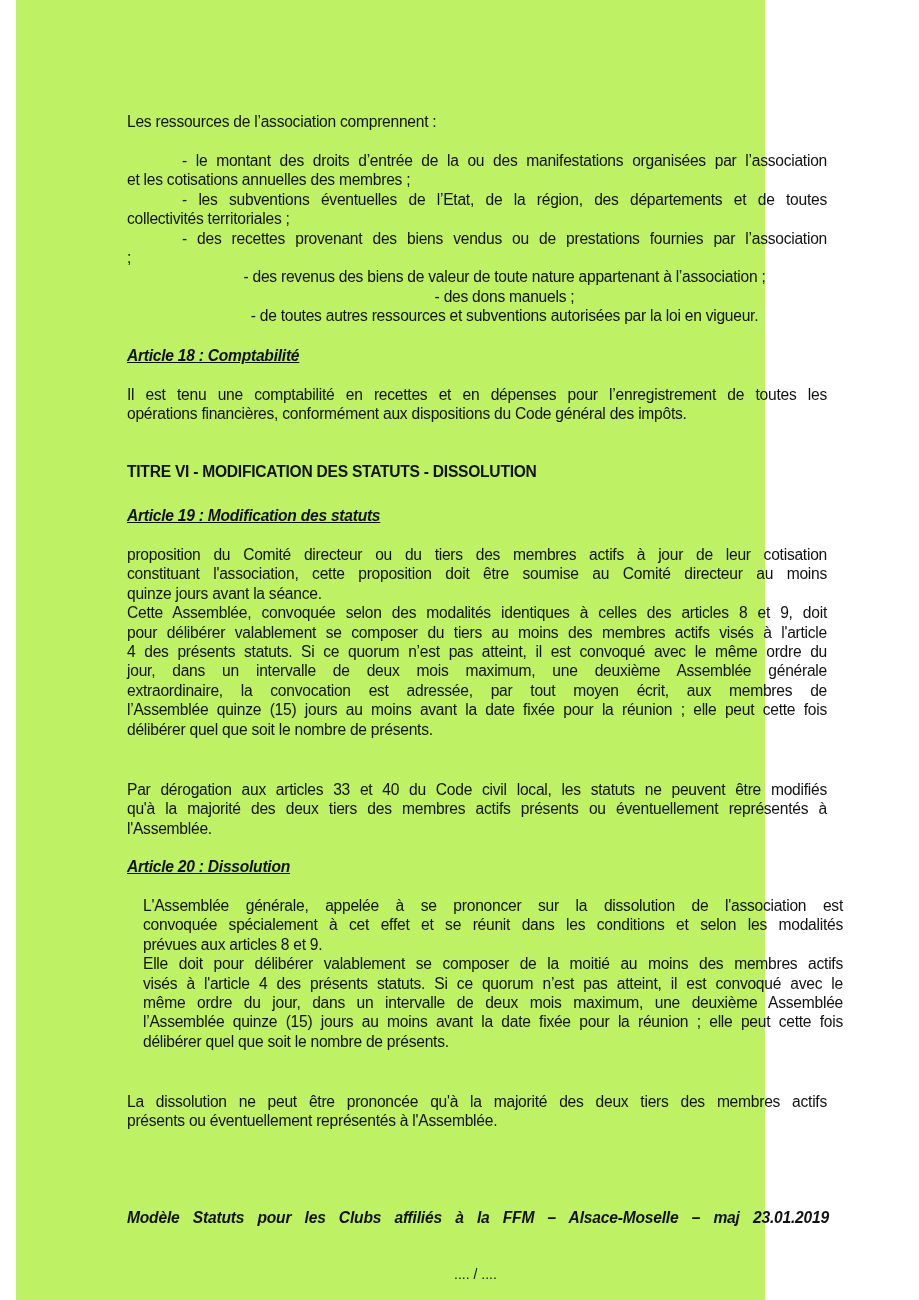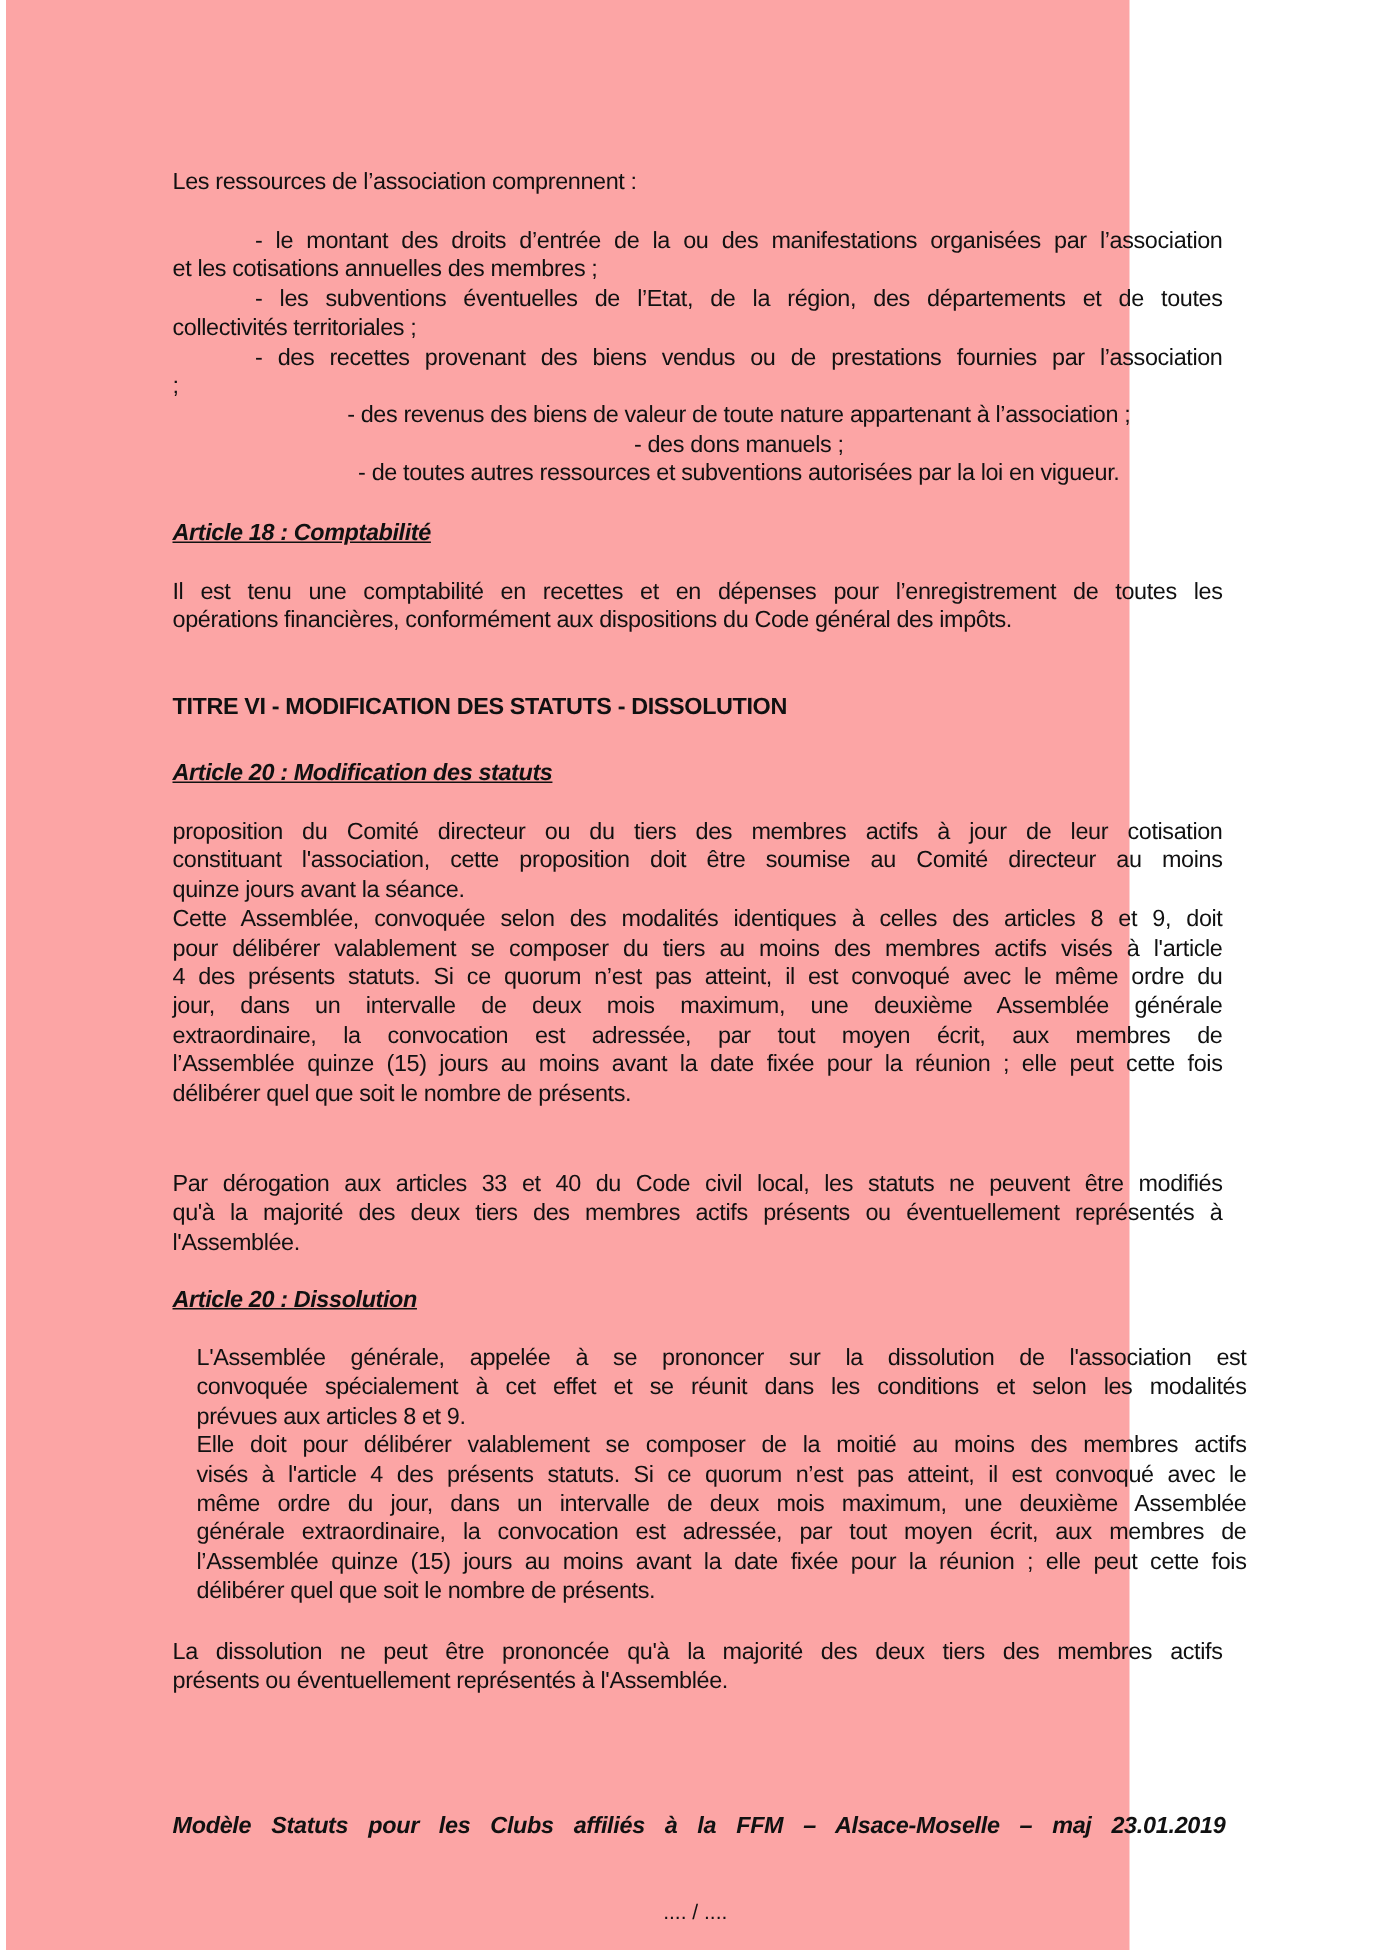--- a/index.html
+++ b/index.html
@@ -1,18 +1,18 @@
 <!DOCTYPE html>
 <html><head>
 <meta charset="utf-8">
 <style>
   html, body { margin: 0; padding: 0; background: #ffffff; }
   body { width: 919px; height: 1300px; position: relative; overflow: hidden;
          font-family: "Liberation Sans", sans-serif; color: #111111; }
-  .page { position: absolute; left: 4px; top: 0; width: 749px; height: 1300px; background: #fca5a5; }
+  .page { position: absolute; left: 16px; top: 0; width: 749px; height: 1300px; background: #bef264; }
   .blk { position: absolute; left: 111px; width: 700px; font-size: 15.6px; line-height: 19.4px;
          letter-spacing: -0.25px; }
   .line { display: block; white-space: nowrap; }
   .jline { display: block; text-align: justify; text-align-last: justify; white-space: normal; }
   .ind { padding-left: 55px; text-align: center; }
   .art { font-weight: bold; font-style: italic; text-decoration: underline; }
   .titre { font-weight: bold; }
   .footer { position: absolute; left: 111px; width: 702px; font-weight: bold; font-style: italic;
             font-size: 15.6px; text-align: justify; text-align-last: justify; letter-spacing: -0.2px; }
   .pagenum { position: absolute; left: 0; width: 919px; text-align: center; font-size: 14px; }
@@ -44,21 +44,21 @@
   <div class="blk" style="top:385px;">
     <span class="jline">Il est tenu une comptabilité en recettes et en dépenses pour l’enregistrement de toutes les</span>
     <span class="line">opérations financières, conformément aux dispositions du Code général des impôts.</span>
   </div>
 
   <div class="blk" style="top:462px;">
     <span class="line titre">TITRE VI - MODIFICATION DES STATUTS - DISSOLUTION</span>
   </div>
 
   <div class="blk" style="top:506px;">
-    <span class="line"><span class="art">Article 20 : Modification des statuts</span></span>
+    <span class="line"><span class="art">Article 19 : Modification des statuts</span></span>
   </div>
   <div class="blk" style="top:545px;">
     <span class="jline">proposition du Comité directeur ou du tiers des membres actifs à jour de leur cotisation</span>
     <span class="jline">constituant l'association, cette proposition doit être soumise au Comité directeur au moins</span>
     <span class="line">quinze jours avant la séance.</span>
     <span class="jline">Cette Assemblée, convoquée selon des modalités identiques à celles des articles 8 et 9, doit</span>
     <span class="jline">pour délibérer valablement se composer du tiers au moins des membres actifs visés à l'article</span>
     <span class="jline">4 des présents statuts. Si ce quorum n’est pas atteint, il est convoqué avec le même ordre du</span>
     <span class="jline">jour, dans un intervalle de deux mois maximum, une deuxième Assemblée générale</span>
     <span class="jline">extraordinaire, la convocation est adressée, par tout moyen écrit, aux membres de</span>
@@ -74,21 +74,20 @@
   <div class="blk" style="top:857px;">
     <span class="line"><span class="art">Article 20 : Dissolution</span></span>
   </div>
   <div class="blk" style="top:896px;margin-left:16px;">
     <span class="jline">L'Assemblée générale, appelée à se prononcer sur la dissolution de l'association est</span>
     <span class="jline">convoquée spécialement à cet effet et se réunit dans les conditions et selon les modalités</span>
     <span class="line">prévues aux articles 8 et 9.</span>
     <span class="jline">Elle doit pour délibérer valablement se composer de la moitié au moins des membres actifs</span>
     <span class="jline">visés à l'article 4 des présents statuts. Si ce quorum n’est pas atteint, il est convoqué avec le</span>
     <span class="jline">même ordre du jour, dans un intervalle de deux mois maximum, une deuxième Assemblée</span>
-    <span class="jline">générale extraordinaire, la convocation est adressée, par tout moyen écrit, aux membres de</span>
     <span class="jline">l’Assemblée quinze (15) jours au moins avant la date fixée pour la réunion ; elle peut cette fois</span>
     <span class="line">délibérer quel que soit le nombre de présents.</span>
   </div>
   <div class="blk" style="top:1092px;">
     <span class="jline">La dissolution ne peut être prononcée qu'à la majorité des deux tiers des membres actifs</span>
     <span class="line">présents ou éventuellement représentés à l'Assemblée.</span>
   </div>
 
   <div class="footer" style="top:1209px;">Modèle Statuts pour les Clubs affiliés à la FFM – Alsace-Moselle – maj 23.01.2019</div>
   <div class="pagenum" style="top:1266px;">.... / ....</div>

